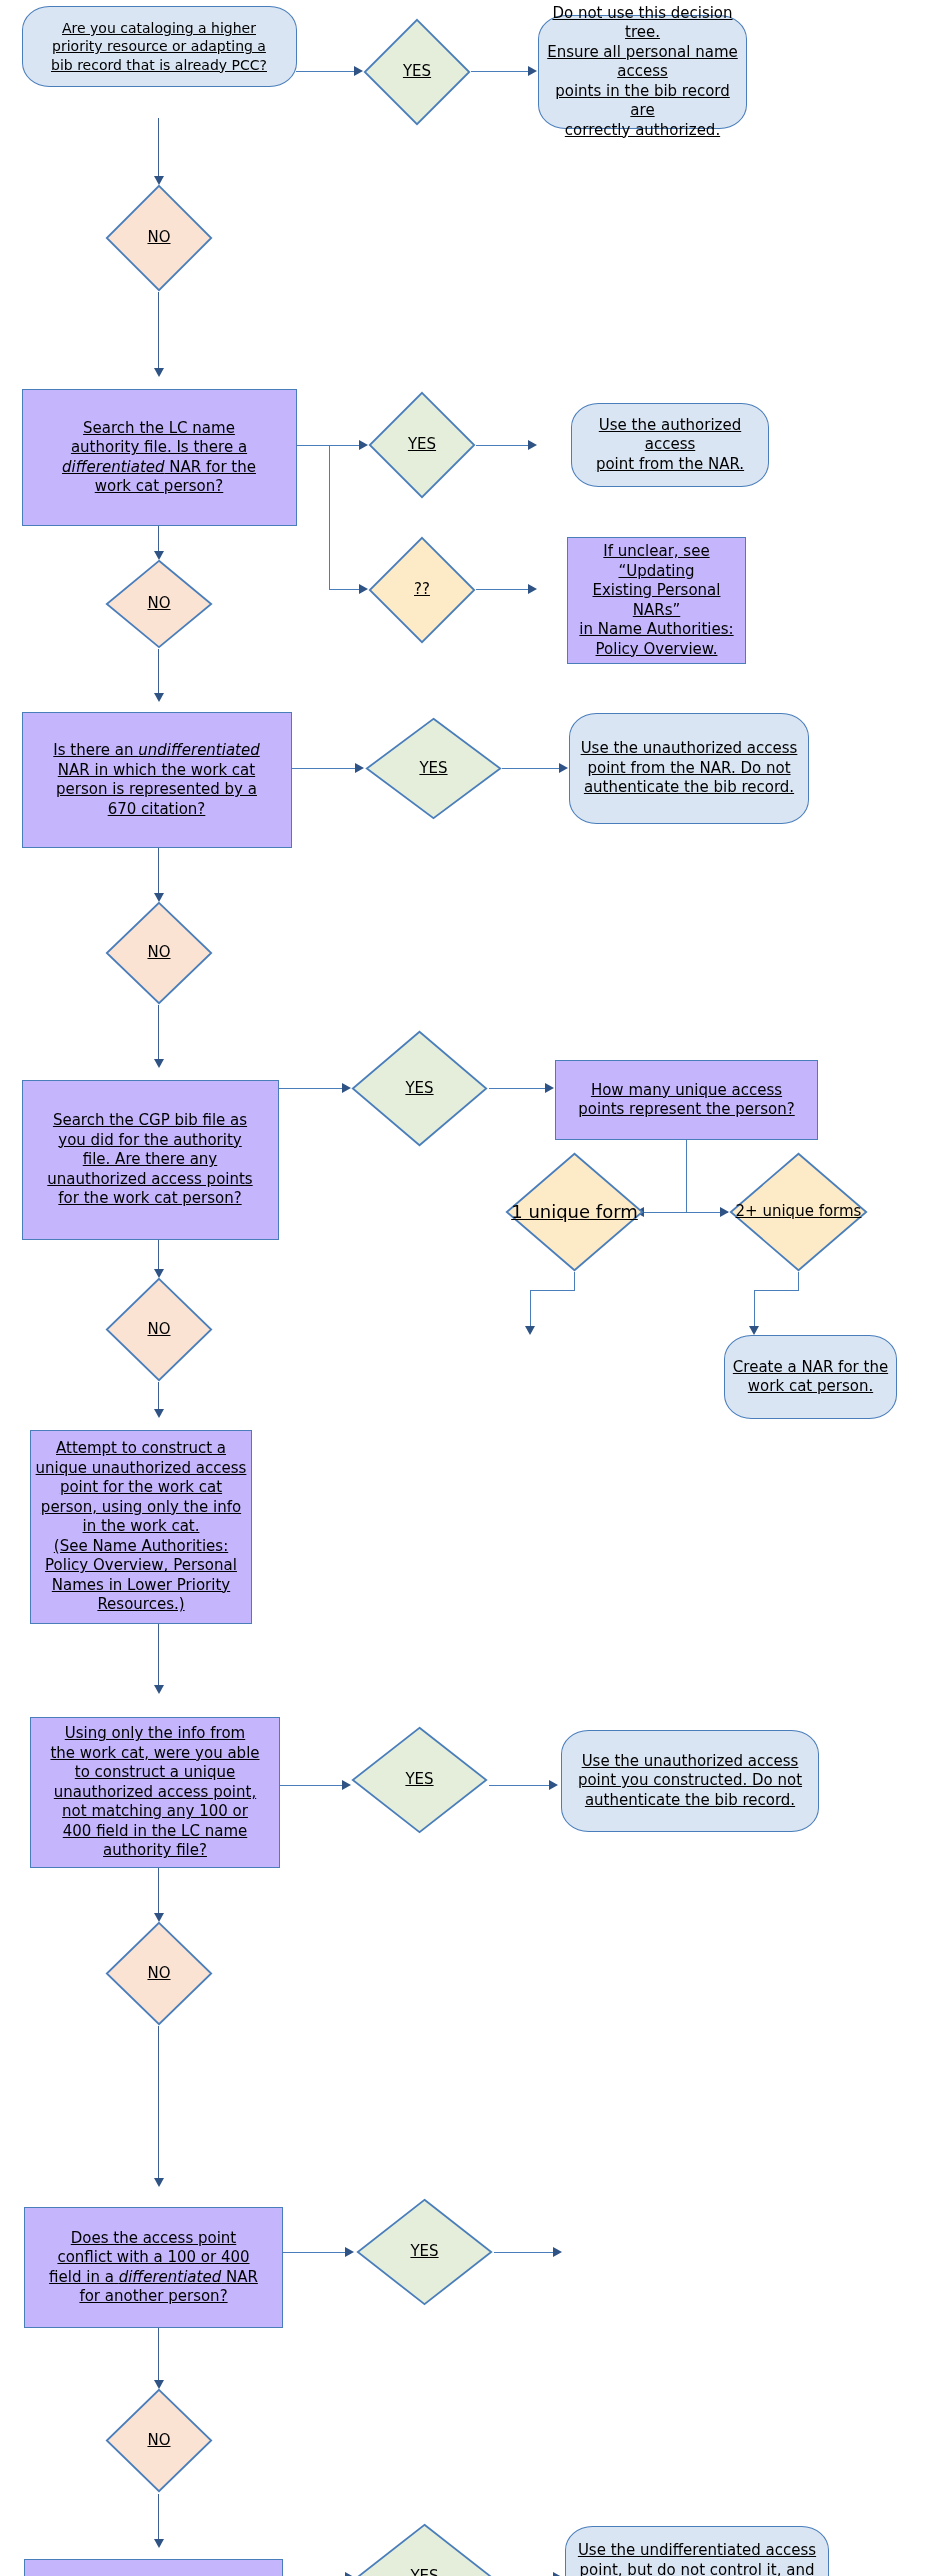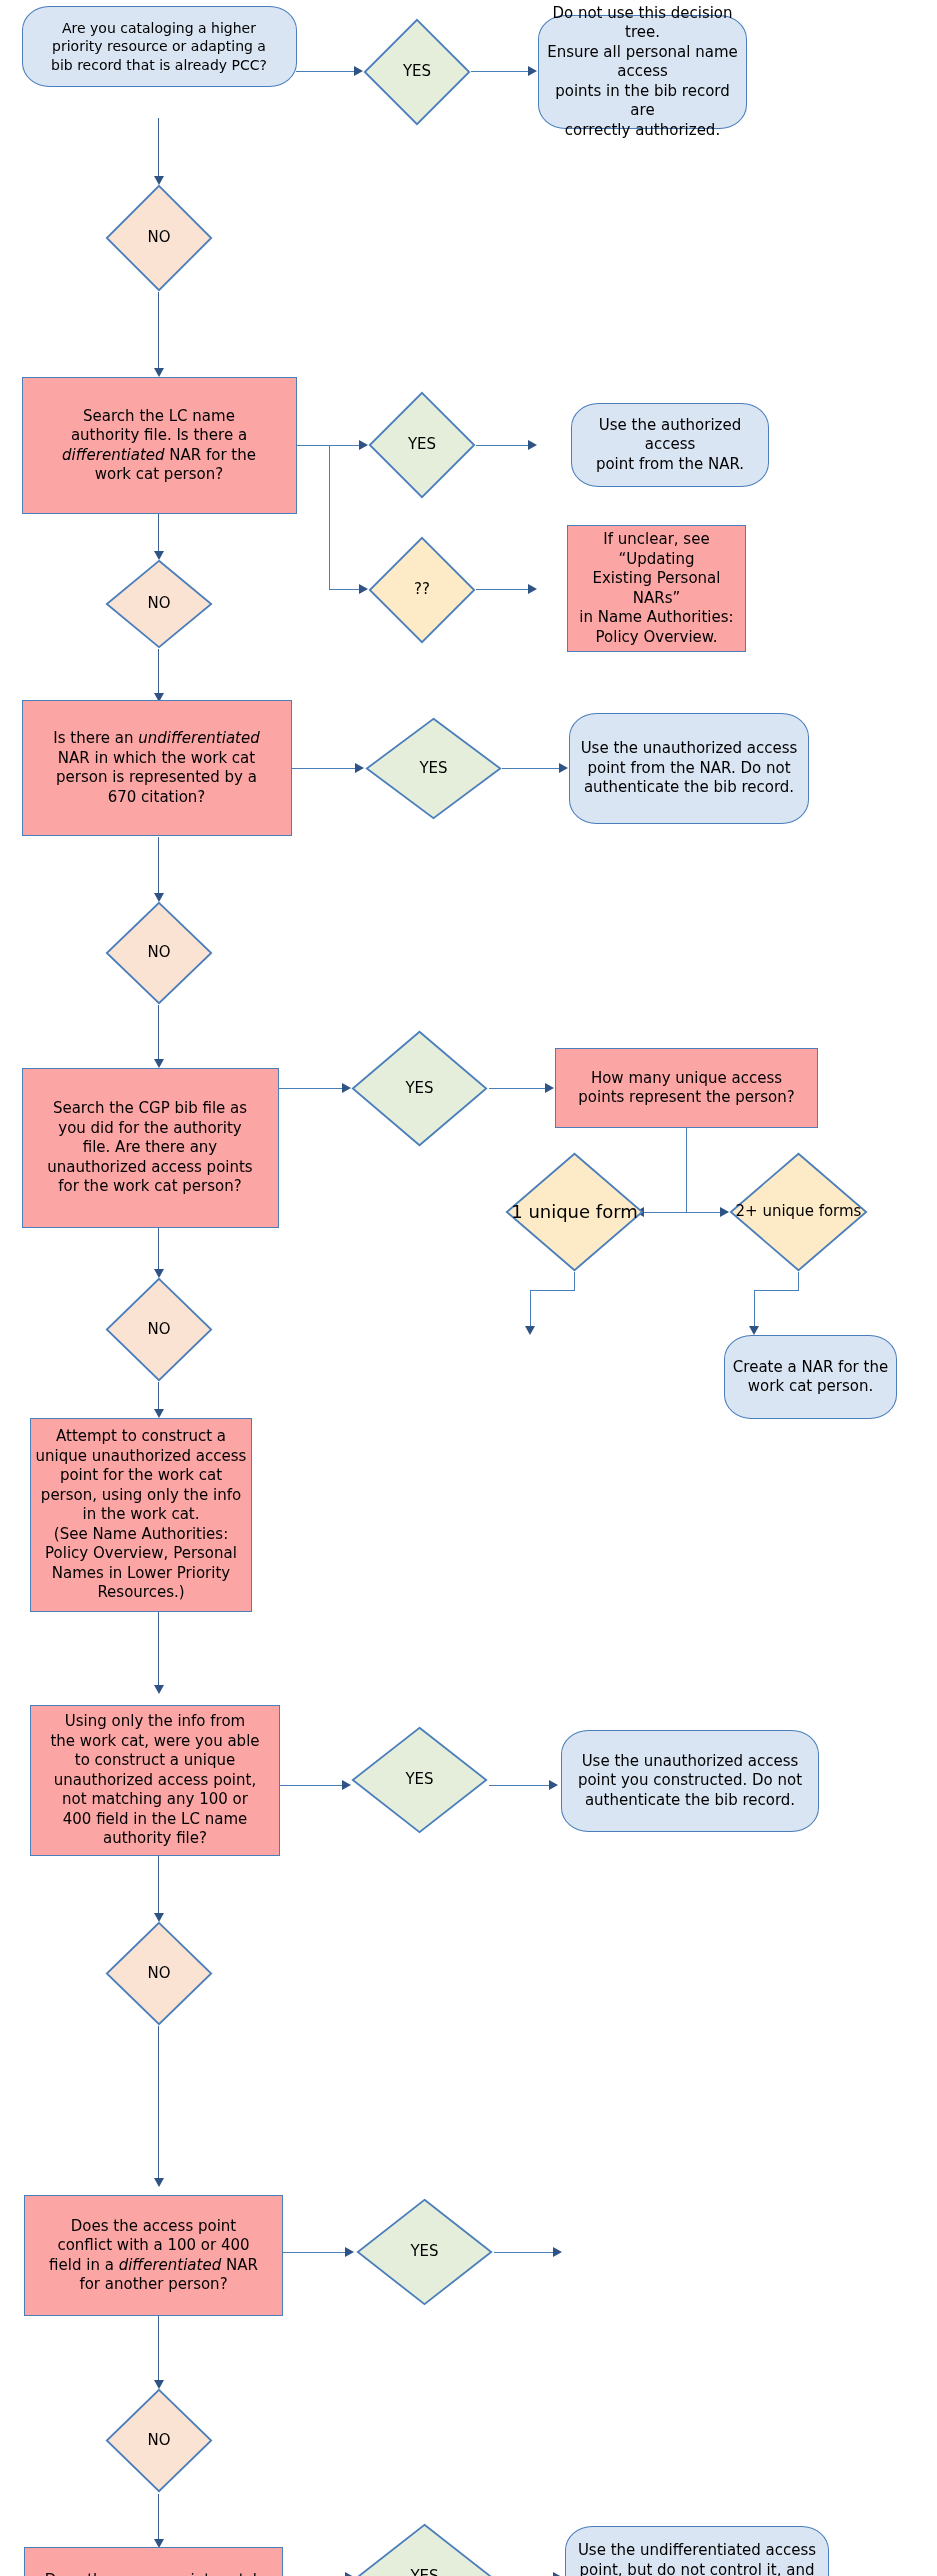--- a/index.html
+++ b/index.html
@@ -19,26 +19,27 @@
     position:absolute;
     box-sizing:border-box;
     display:flex;
     align-items:center;
     justify-content:center;
     text-align:center;
     line-height:1.30;
     color:#000;
     z-index:3;
   }
-  .node .txt{ width:100%; padding:0 3.6px; }
+  .node .txt{ width:100%; padding:0 3.6px;text-decoration:underline; }
 
   
   .rect{
-    background:#fca5a5;
+    background:#c4b5fd;
     border:1.2px solid #4A7EBB;
+    margin-top:12px;
   }
   
   .round{
     background:#DAE5F3;
     border:1.2px solid #4A7EBB;
     border-radius:27.5px / 24px;
   }
   
   .diamond{
     background:transparent;

